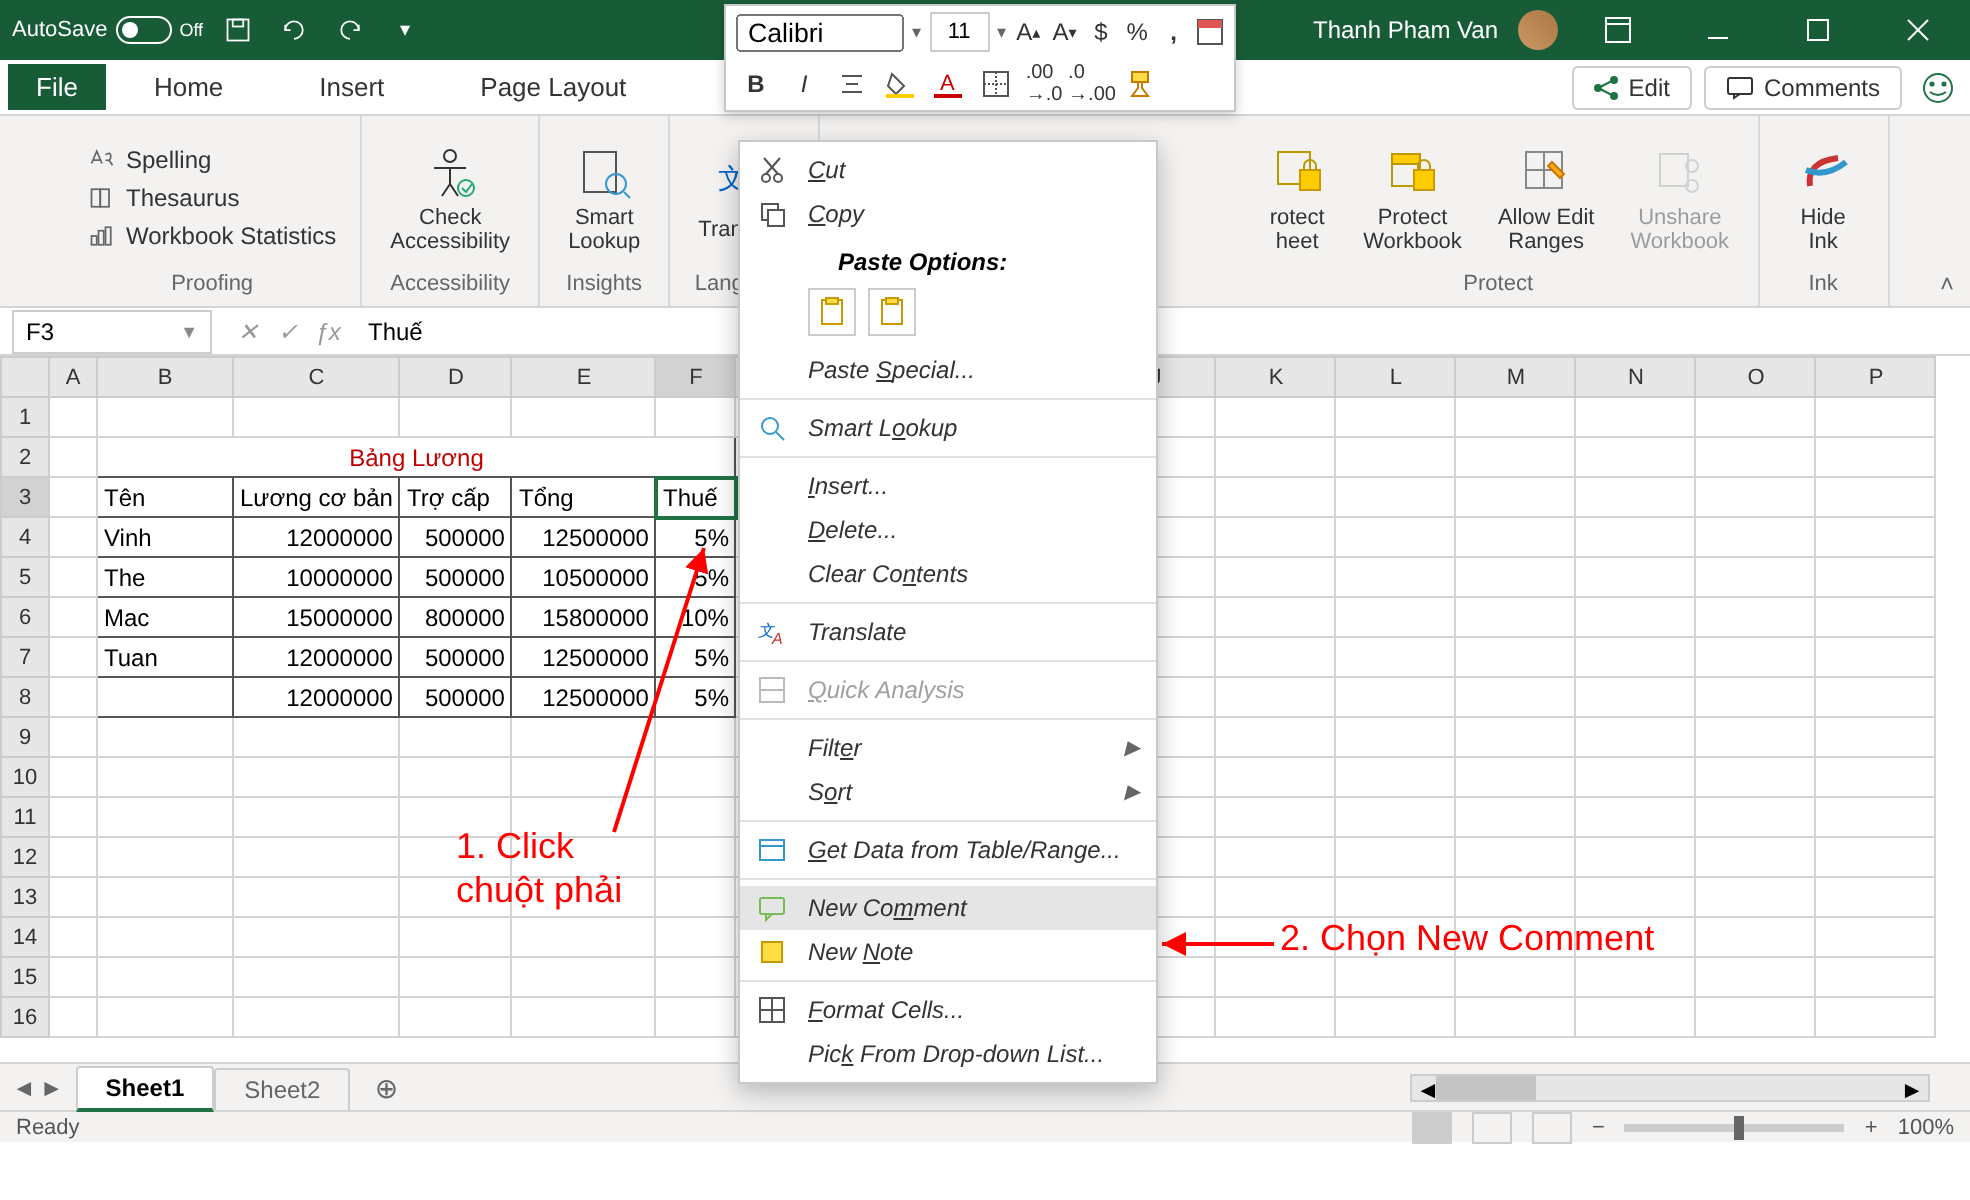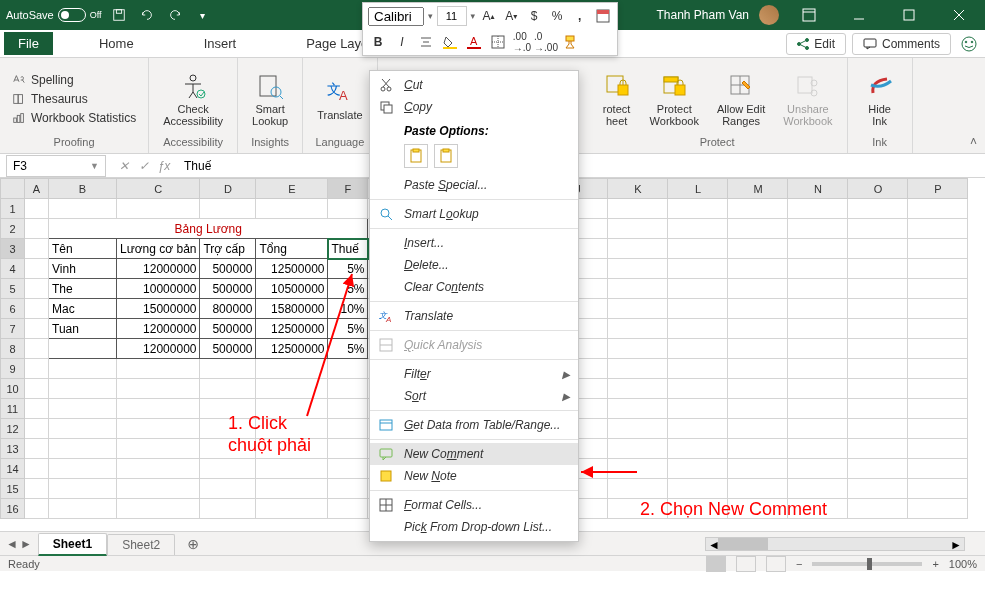--- a/index.html
+++ b/index.html
@@ -13,27 +13,27 @@
   .toggle { width: 28px; height: 14px; border: 1px solid #fff; border-radius: 7px; position: relative; }
   .toggle::after { content:""; position:absolute; width:8px; height:8px; border-radius:50%; background:#fff; top:2px; left:2px; }
   .qat-btn { width: 22px; height: 22px; display:flex; align-items:center; justify-content:center; color:#fff; }
   .qat-btn svg { width:14px; height:14px; }
   .winbtn { width: 40px; height: 30px; display:flex; align-items:center; justify-content:center; }
   .avatar { width:20px; height:20px; border-radius:50%; background:linear-gradient(45deg,#c96,#a74); }
 
   
   .ribbon-tabs { display:flex; align-items:center; height: 28px; border-bottom: 1px solid #d4d4d4; padding: 0 4px; background: #fff; }
   .file-tab { background:#185c37; color:#fff; padding:4px 14px; font-size:13px; }
-  .tab { padding:4px 24px; font-size:13px; color:#333;margin-left:22px; }
+  .tab { padding:4px 24px; font-size:13px; color:#333; }
   .ribbon-tabs .spacer { flex:1; }
   .share-btn, .comments-btn { border:1px solid #ccc; border-radius:3px; padding:3px 10px; display:flex; align-items:center; gap:5px; font-size:12px; color:#333; margin-left:6px; }
   .smiley { width:24px; display:flex; align-items:center; justify-content:center; margin-left:6px; }
 
   
-  .ribbon { display:flex; height: 96px; border-bottom:1px solid #d4d4d4; background:#f3f2f1; }
+  .ribbon { display:flex; height: 96px; border-bottom:1px solid #d4d4d4; background:#f3f2f1;padding-left:32px; }
   .group { display:flex; flex-direction:column; align-items:center; border-right:1px solid #d9d9d9; padding:4px 8px 2px; }
   .group-body { display:flex; align-items:center; gap: 6px; flex:1; }
   .group-label { font-size:11px; color:#666; text-align:center; margin-top:auto; padding-bottom:3px; }
   .bigbtn { display:flex; flex-direction:column; align-items:center; padding:4px 6px; min-width:48px; text-align:center; font-size:11px; color:#333; gap:2px; }
   .bigbtn.dis { opacity:.45; }
   .bigbtn .ico { width:30px; height:30px; display:flex; align-items:center; justify-content:center; }
   .smallrow { display:flex; flex-direction:column; gap:3px; font-size:12px; color:#333; }
   .smallrow div { display:flex; align-items:center; gap:5px; padding:1px 4px; }
   .smallrow svg { width:14px; height:14px; }
 
@@ -72,40 +72,40 @@
   .statusbar { height:16px; background:#f3f2f1; display:flex; align-items:center; padding:0 8px; font-size:11px; color:#555; border-top:1px solid #d4d4d4; }
   .statusbar .right { margin-left:auto; display:flex; align-items:center; gap:10px; }
   .viewbtn { width:20px; height:16px; border:1px solid #ccc; }
   .zoom-slider { width:110px; height:4px; background:#ccc; position:relative; }
   .zoom-slider::after { content:""; position:absolute; left:55px; top:-4px; width:5px; height:12px; background:#666; }
 
   
   .minitoolbar { position:absolute; top:2px; left:362px; width:256px; background:#fff; border:1px solid #c8c8c8; box-shadow:0 2px 6px rgba(0,0,0,.2); z-index:50; }
   .minitoolbar .row { display:flex; align-items:center; gap:4px; padding:3px 5px; }
   .minitoolbar select, .minitoolbar .fontsize { border:1px solid #ccc; font-size:11px; height:20px; }
-  .fontname { width:56px; padding:0 4px; }
+  .fontname { width:84px; padding:0 4px; }
   .fontsize { width:30px; text-align:center; }
   .mt-btn { width:20px; height:20px; display:flex; align-items:center; justify-content:center; font-size:12px; color:#333; }
   .mt-btn svg { width:14px; height:14px; }
 
   
   .ctxmenu { position:absolute; top:70px; left:369px; width:210px; background:#fff; border:1px solid #c8c8c8; box-shadow:0 4px 12px rgba(0,0,0,.25); z-index:40; padding:3px 0;font-style:italic; }
   .ctxmenu .item { display:flex; align-items:center; gap:10px; padding:4px 10px 4px 8px; font-size:12px; color:#333; position:relative; }
   .ctxmenu .item.hover { background:#e5e5e5; }
   .ctxmenu .item.disabled { color:#a0a0a0; }
   .ctxmenu .item .mi { width:16px; display:flex; align-items:center; justify-content:center; }
   .ctxmenu .item .arrow { position:absolute; right:8px; font-size:10px; color:#666; }
-  .ctxmenu .header { padding:6px 10px 3px 34px; font-weight:bold; font-size:12px; }
+  .ctxmenu .header { padding:6px 10px 3px 34px; font-weight:bold; font-size:12px;margin-left:15px; }
   .ctxmenu .paste-icons { display:flex; gap:6px; padding:3px 10px 6px 34px; }
   .ctxmenu .paste-icons .pi { width:24px; height:24px; border:1px solid #ccc; display:flex; align-items:center; justify-content:center; }
   .ctxmenu hr { border:none; border-top:1px solid #e1e1e1; margin:3px 0; }
 
   
   .anno1 { position:absolute; top:412px; left:228px; color:#ff0000; font-size:18px; line-height:22px; z-index:60; }
-  .anno2 { position:absolute; top:459px; left:640px; color:#ff0000; font-size:18px; z-index:60;margin-top:40px; }
+  .anno2 { position:absolute; top:459px; left:640px; color:#ff0000; font-size:18px; z-index:60; }
   .arrow-svg { position:absolute; z-index:55; pointer-events:none; }
 
   u.akey { text-decoration:underline; }
 </style>
 </head>
 <body>
 
 <div class="titlebar">
   <div class="left">
     <div class="autosave-toggle">

